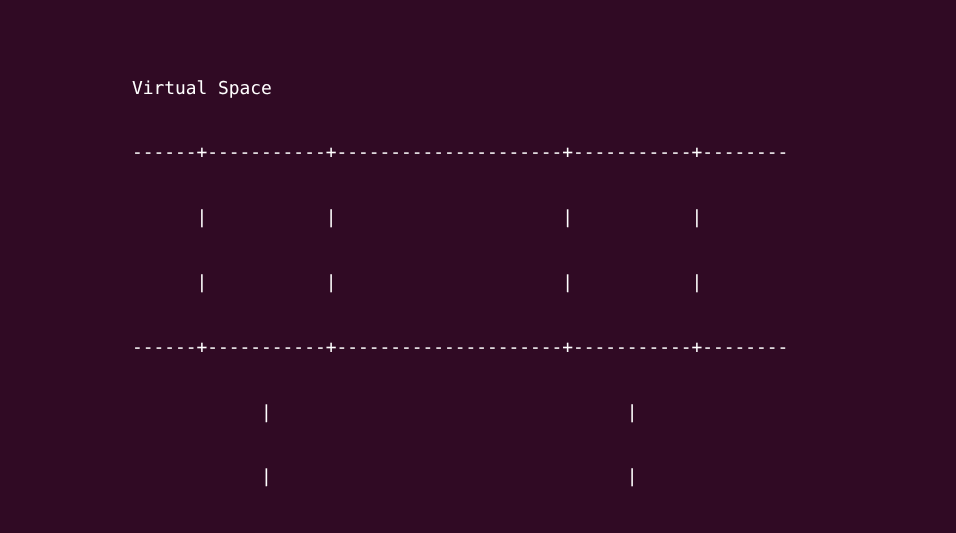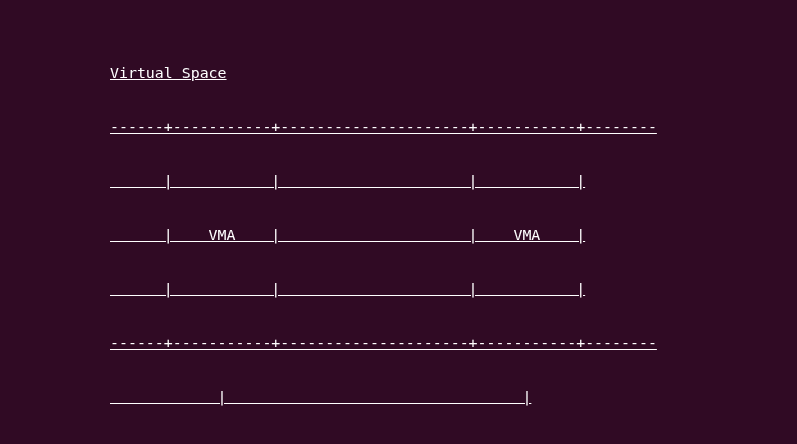--- a/index.html
+++ b/index.html
@@ -22,32 +22,30 @@
   .art {
     font-family: "DejaVu Sans Mono", "Liberation Mono", monospace;
     font-size: 14.9px;
     line-height: 18px;
     color: #ffffff;
     white-space: pre;
     letter-spacing: 0;
   }
   .art > div {
     height: 18px;
-    text-decoration: underline;
   }
 </style>
 </head>
 <body>
 
 <div class="screen">
   <div class="art">
     <div>Virtual Space</div>
     <div>------+-----------+---------------------+-----------+--------</div>
     <div>      |           |                     |           |</div>
-    <div>      |    VMA    |                     |    VMA    |</div>
     <div>      |           |                     |           |</div>
     <div>------+-----------+---------------------+-----------+--------</div>
     <div>            |                                 |</div>
     <div>            |                                 |</div>
     
     
     
     
     
     

